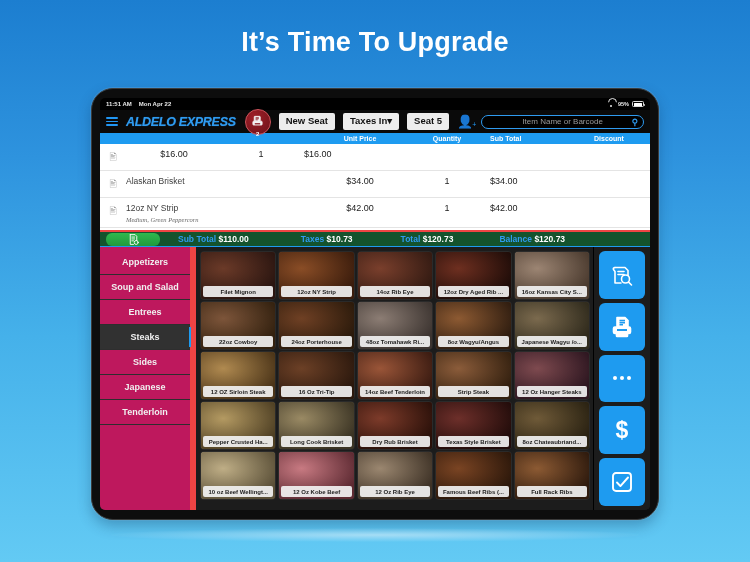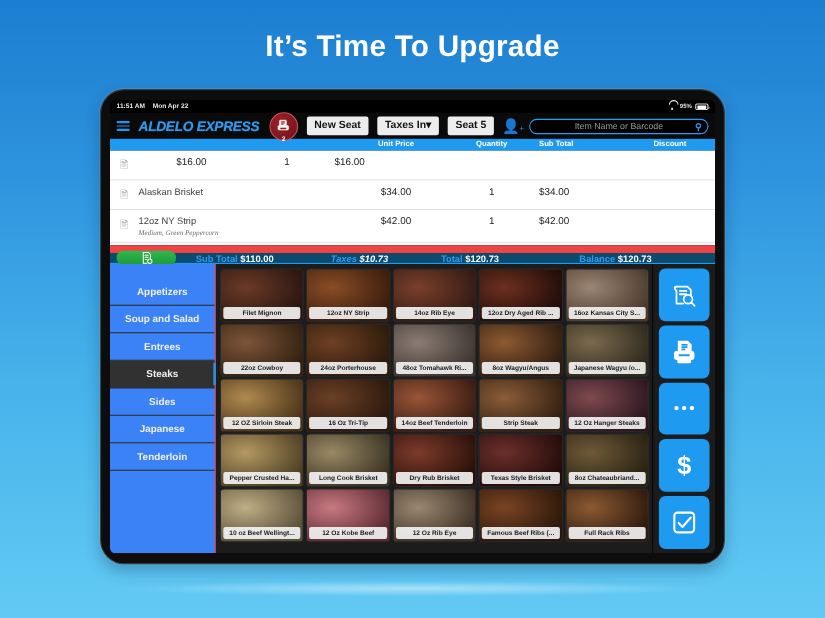--- a/index.html
+++ b/index.html
@@ -15,21 +15,21 @@
   
   .headline {
     position: absolute; top: 27px; left: 0; width: 750px;
     text-align: center;
     font-size: 27px; font-weight: bold; color: #ffffff;
     letter-spacing: 0.2px;
   }
 
   
   .tablet {
-    position: absolute; left: 91px; top: 81px;
+    position: absolute; left: 91px; top: 88px;
     width: 568px; height: 432px;
     background: #0d0d0d;
     border-radius: 22px;
     border: 1px solid #3a3a3a;
     box-shadow: 0 6px 14px rgba(0,40,80,0.30), 0 0 0 1px rgba(255,255,255,0.10);
     padding: 9px 8px;
   }
   .tablet-reflection {
     position: absolute; left: 110px; top: 528px; width: 530px; height: 14px;
     background: radial-gradient(ellipse at center, rgba(255,255,255,0.45) 0%, rgba(255,255,255,0) 72%);
@@ -152,47 +152,47 @@
   }
   .orow .oname { flex: 0 0 186px; font-size: 8.5px; color: #3c3c3c; }
   .orow .omods { font-size: 6.5px; color: #6a6a6a; font-style: italic; margin-top: 3px; font-family: "Liberation Serif", serif;}
   .orow .oprice { flex: 0 0 96px; text-align: center; font-size: 9px; color: #222; }
   .orow .oqty   { flex: 0 0 78px; text-align: center; font-size: 9px; color: #222; }
   .orow .osub   { flex: 0 0 86px; text-align: left; padding-left: 4px; font-size: 9px; color: #222; }
   .orow .odisc  { flex: 1; }
 
   
   .totals {
-    height: 17px; background: #0c4a6e;
+    height: 17px; background: #14532d;
     display: flex; align-items: center;
     padding: 0 6px; gap: 0px;
-    border-top: 7px solid #ef4444;
+    border-top: 2px solid #ef4444;
     border-bottom: 1px solid #1e9bf0;
   }
   .green-btn {
     width: 54px; height: 13px; border-radius: 6px;
     background: linear-gradient(180deg,#2fb84e,#1f9a3c);
     display:flex; align-items:center; justify-content:center;
     color:#fff; font-size: 9px; cursor: pointer;
     flex: 0 0 auto;
   }
   .tot-item { color: #2f9bf0; font-size: 8.5px; font-weight: bold; white-space: nowrap; }
   .tot-item b { color: #fff; }
   .tot-sub  { margin-left: 18px; }
-  .tot-tax  { margin-left: 52px; font-style: italic; }
+  .tot-tax  { margin-left: 52px; }
   .tot-tot  { margin-left: 48px; }
-  .tot-bal  { margin-left: 73px; }
+  .tot-bal  { margin-left: 46px; }
 
   
   .body { flex: 1; display: flex; background: #1c1c1c; overflow: hidden; }
 
   .cats {
-    flex: 0 0 96px; background: #3b82f6;
-    border-right: 1px solid #ef4444;
-    padding-top: 13px;
+    flex: 0 0 96px; background: #be185d;
+    border-right: 6px solid #ef4444;
+    padding-top: 3px;
     position: relative;
   }
   .cat {
     height: 25px; display: flex; align-items: center; justify-content: center;
     color: #f0f0f0; font-size: 9px; font-weight: bold;
     border-bottom: 1px solid #2e2e2e;
     cursor: pointer; position: relative;
   }
   .cat.active { background: #313131; }
   .cat.active::after {

